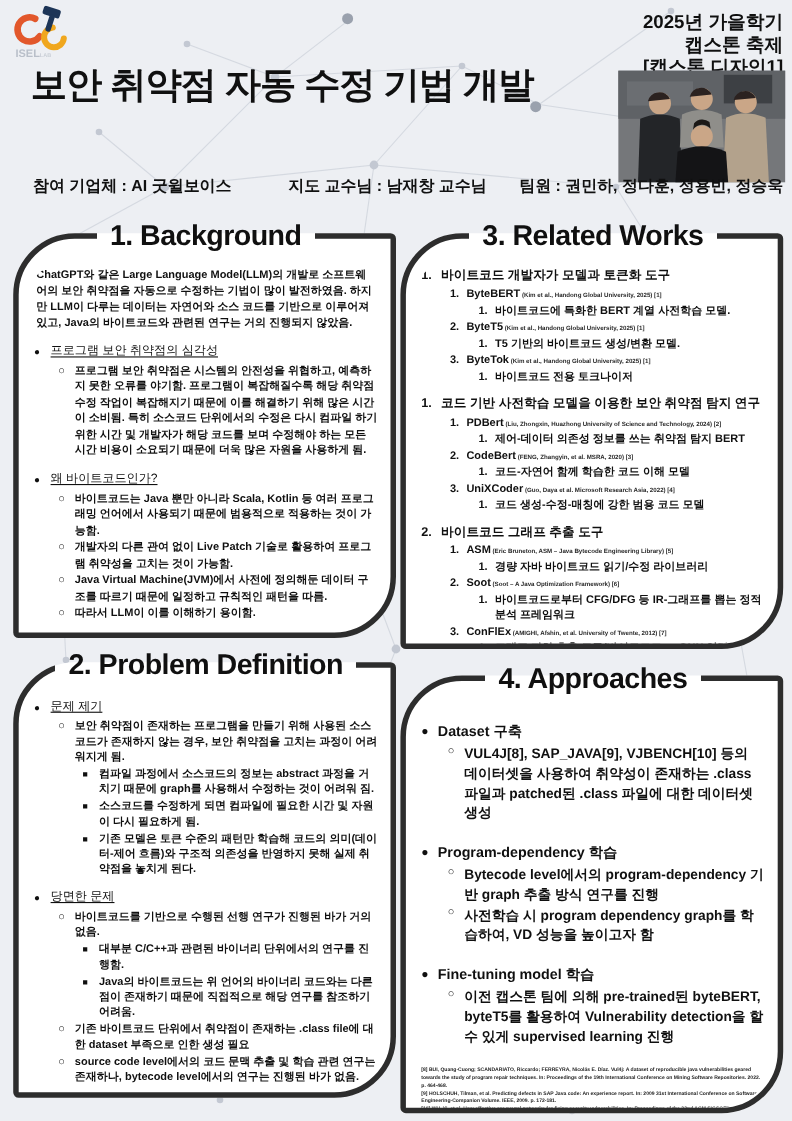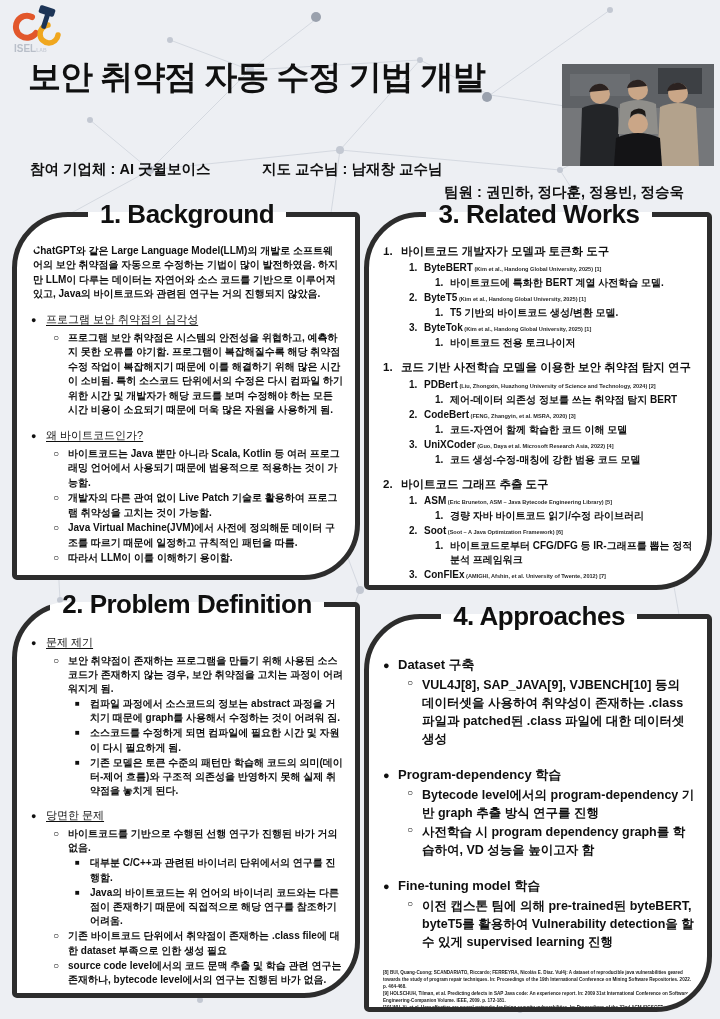--- a/index.html
+++ b/index.html
@@ -9,21 +9,21 @@
     font-family:"Liberation Sans","DejaVu Sans",sans-serif;
   }
   svg.bgnet{position:absolute;left:0;top:0;z-index:0;}
   
   .header{position:absolute;left:0;top:0;width:720px;height:192px;z-index:2;}
   .logo{position:absolute;left:12px;top:5px;}
   .title{position:absolute;left:28px;top:50px;font-weight:800;font-size:33px;letter-spacing:-1px;line-height:1.62;white-space:nowrap;}
   .event{position:absolute;right:8px;top:10px;text-align:right;font-size:17px;font-weight:800;line-height:1.22;}
   .photo{position:absolute;right:6px;top:64px;width:152px;height:102px;}
   .hinfo{position:absolute;top:160px;font-size:14.5px;font-weight:800;white-space:nowrap;}
-  .company{left:30px;} .advisor{left:262px;} .team{left:444px;margin-top:23px;}
+  .company{left:30px;} .advisor{left:262px;} .team{left:472px;}
   
   fieldset.box{
     position:absolute;margin:0;z-index:1;box-sizing:border-box;min-inline-size:0;
     background:#ffffff;border:5px solid #2d2d2d;border-radius:56px 5px 56px 5px;
     padding:2px 12px 9px 14px;display:flex;flex-direction:column;overflow:hidden;
   }
   legend.box-title{margin:0 auto;padding:0 12px;font-size:26px;font-weight:800;letter-spacing:-0.5px;white-space:nowrap;}
   .box-body{flex:1;display:flex;flex-direction:column;min-height:0;}
   #bg-box{left:12px;top:196px;width:348px;height:384px;font-size:10px;line-height:1.45;font-weight:700;}
   #rw-box{left:364px;top:196px;width:348px;height:394px;font-size:10px;line-height:1.4;font-weight:700;}
@@ -104,20 +104,25 @@
       <rect x="27" y="2" width="16" height="8" rx="2" fill="#1d3557" transform="rotate(18 35 6)"></rect>
       <rect x="31" y="8" width="5" height="16" rx="2" fill="#1d3557" transform="rotate(18 33.5 16)"></rect>
     </g>
     <text x="2" y="47" font-size="10" font-weight="bold" fill="#b9bfc9" font-family="Liberation Sans, sans-serif">ISEL<tspan font-size="5" fill="#c9ced6">LAB</tspan></text>
   </svg>
 
   <div class="title">
     <div>보안 취약점 자동 수정 기법 개발</div>
   </div>
 
+  <div class="event">
+    <div>2025년 가을학기</div>
+    <div>캡스톤 축제</div>
+    <div>[캡스톤 디자인1]</div>
+  </div>
 
   <svg class="photo" viewBox="0 0 152 102">
     <rect x="0" y="0" width="152" height="102" fill="#75777a"></rect>
     <rect x="0" y="0" width="152" height="44" fill="#5f6266"></rect>
     <rect x="96" y="4" width="44" height="26" fill="#3d4044"></rect>
     <rect x="8" y="10" width="60" height="22" fill="#6b6e72"></rect>
 
     <circle cx="38" cy="30" r="10" fill="#caa687"></circle>
       <path d="M36 20 a10 10 0 0 1 11 6 l-20 2 a10 10 0 0 1 9-8z" fill="#2b2220"></path>
     <path d="M20 44 q18 -8 36 0 l2 58 h-40z" fill="#232528"></path>

